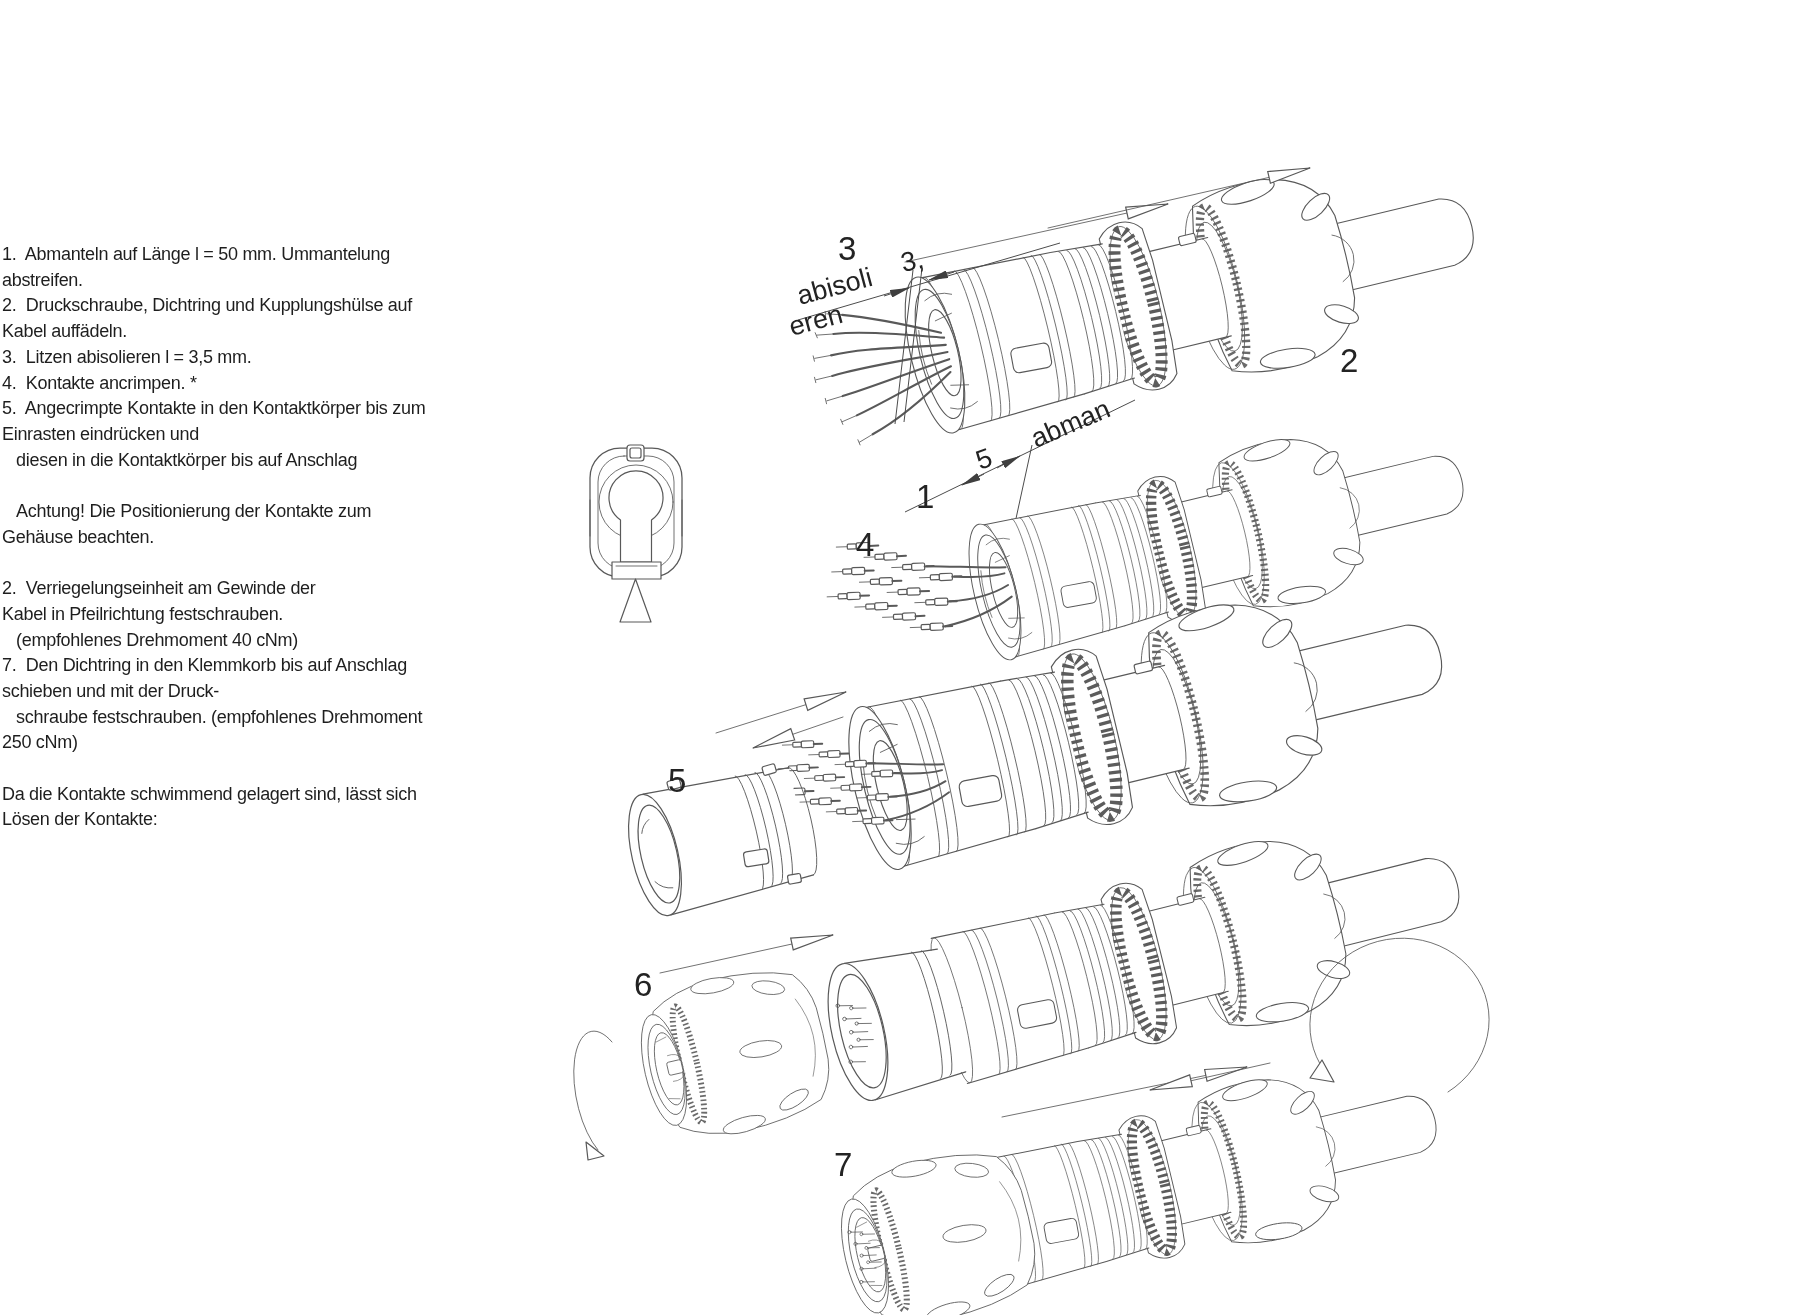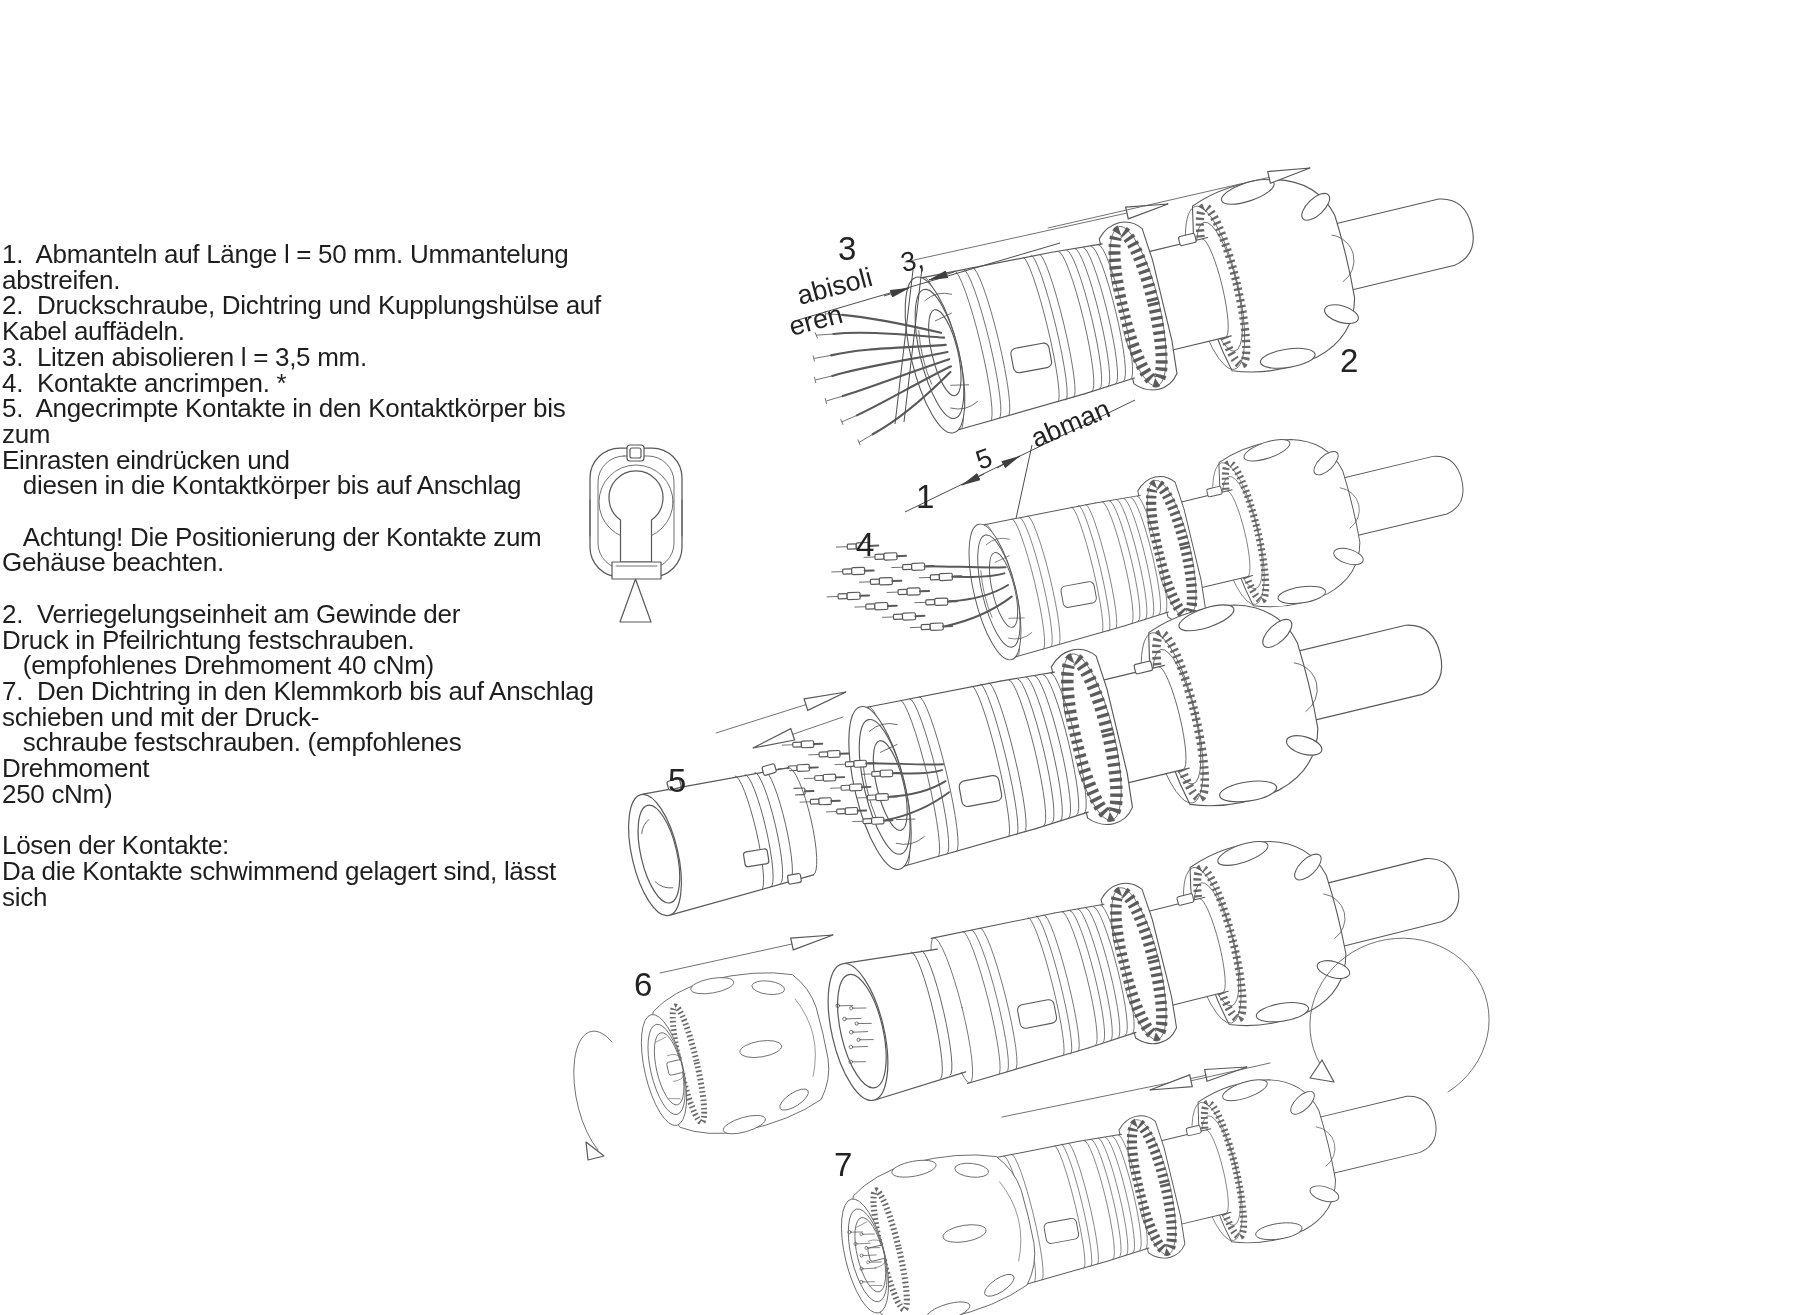--- a/index.html
+++ b/index.html
@@ -1,19 +1,19 @@
 <!DOCTYPE html>
 <html><head>
 <meta charset="utf-8">
 <style>
   html,body{margin:0;padding:0;background:#fff;}
   .stage{position:relative;width:1804px;height:1315px;background:#ffffff;overflow:hidden;
          font-family:"Liberation Sans", sans-serif;}
   .text-col{position:absolute;left:2px;top:242px;width:600px;color:#1e1e1e;
-            font-size:26px;line-height:25.7px;letter-spacing:-0.3px;}
+            font-size:18px;line-height:25.7px;letter-spacing:-0.3px;}
   .tline{white-space:pre-wrap;min-height:25.7px;}
   svg{position:absolute;left:0;top:0;}
   svg text{fill:#232323;}
   .callout{font-size:33px;}
   .ann{font-size:27px;}
   .ln{fill:none;stroke:#595959;stroke-width:1.25;stroke-linecap:round;stroke-linejoin:round;}
   .thin{stroke-width:0.85;}
   .fw{fill:#ffffff;stroke:#595959;stroke-width:1.2;stroke-linejoin:round;}
   .dim{fill:none;stroke:#4c4c4c;stroke-width:1;}
   .wire{fill:none;stroke:#595959;stroke-width:2.3;stroke-linecap:round;}
@@ -34,29 +34,29 @@
       <div class="tline">3.  Litzen abisolieren l = 3,5 mm.</div>
       <div class="tline">4.  Kontakte ancrimpen. *</div>
       <div class="tline">5.  Angecrimpte Kontakte in den Kontaktkörper bis zum</div>
       <div class="tline">Einrasten eindrücken und</div>
       <div class="tline">   diesen in die Kontaktkörper bis auf Anschlag</div>
       <div class="tline"></div>
       <div class="tline">   Achtung! Die Positionierung der Kontakte zum</div>
       <div class="tline">Gehäuse beachten.</div>
       <div class="tline"></div>
       <div class="tline">2.  Verriegelungseinheit am Gewinde der</div>
-      <div class="tline">Druck in Pfeilrichtung festschrauben.</div>
+      <div class="tline">Kabel in Pfeilrichtung festschrauben.</div>
       <div class="tline">   (empfohlenes Drehmoment 40 cNm)</div>
       <div class="tline">7.  Den Dichtring in den Klemmkorb bis auf Anschlag</div>
       <div class="tline">schieben und mit der Druck-</div>
       <div class="tline">   schraube festschrauben. (empfohlenes Drehmoment</div>
       <div class="tline">250 cNm)</div>
       <div class="tline"></div>
+      <div class="tline">Da die Kontakte schwimmend gelagert sind, lässt sich</div>
       <div class="tline">Lösen der Kontakte:</div>
-      <div class="tline">Da die Kontakte schwimmend gelagert sind, lässt sich</div>
     </div>
 
   <svg width="1804" height="1315" viewBox="0 0 1804 1315">
     <defs>
       <marker id="mo" viewBox="0 0 46 16" refX="44" refY="8" markerWidth="46" markerHeight="16" orient="auto" markerUnits="userSpaceOnUse">
         <path d="M2,2 L44,8 L2,14 Z" fill="#ffffff" stroke="#595959" stroke-width="1.2"></path>
       </marker>
       <marker id="mf" viewBox="0 0 20 8" refX="19" refY="4" markerWidth="20" markerHeight="8" orient="auto" markerUnits="userSpaceOnUse">
         <path d="M0,0 L20,4 L0,8 Z" fill="#3f3f3f"></path>
       </marker>

